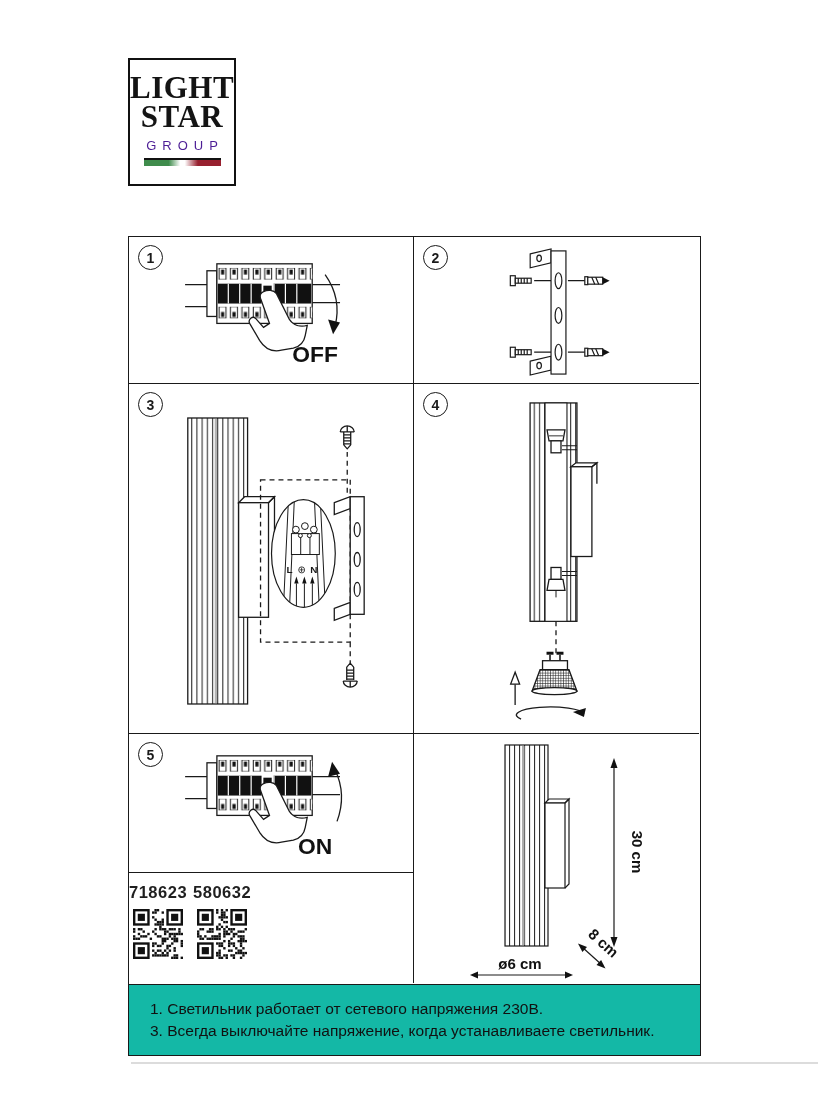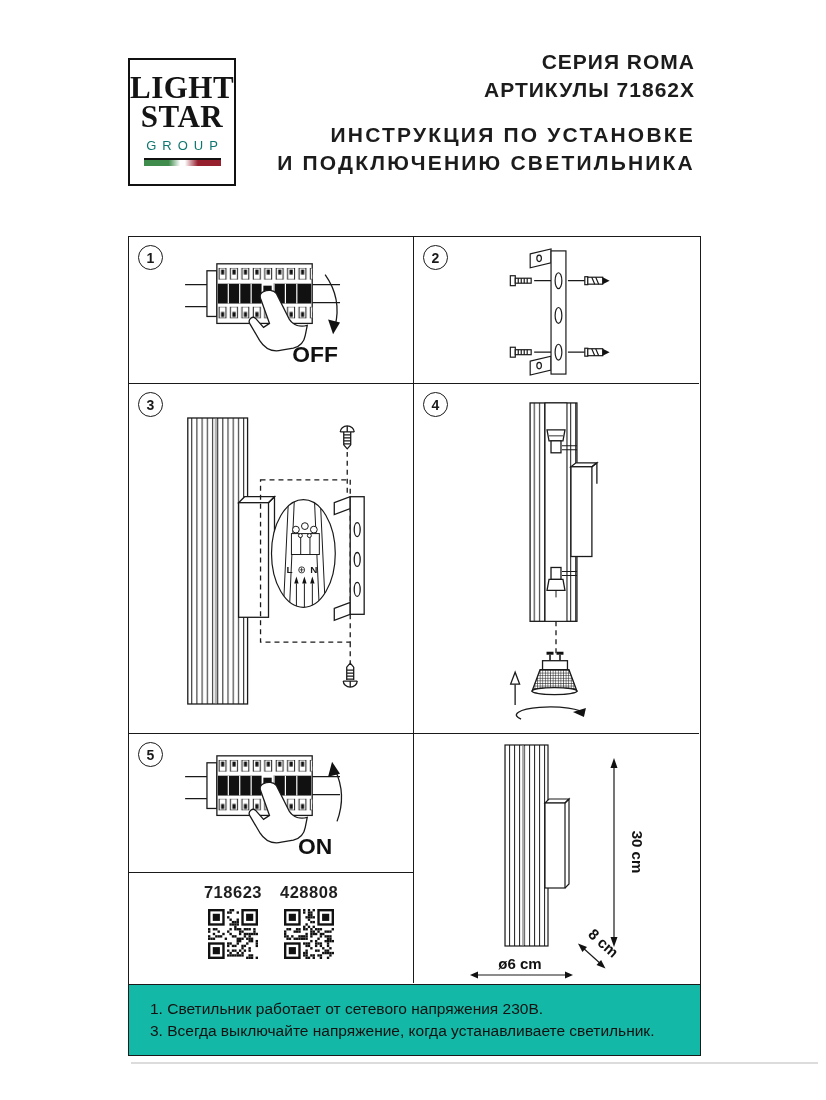--- a/index.html
+++ b/index.html
@@ -6,21 +6,21 @@
   html,body { background:#fff; }
   .page { position:relative; width:818px; height:1100px; background:#fff;
           font-family:"Liberation Sans", sans-serif; color:#1a1a1a; overflow:hidden; }
   .abs { position:absolute; }
 
   
   .logo-box { left:128px; top:58px; width:108px; height:128px; border:2.5px solid #111;
               background:#fff; text-align:center; padding-top:13px; }
   .logo-l1,.logo-l2 { font-family:"Liberation Serif", serif; font-weight:700; font-size:31px;
               line-height:29px; color:#141414; letter-spacing:.5px; transform:scaleY(1.04); }
-  .logo-l3 { font-size:13px; letter-spacing:6px; text-indent:6px; color:#0f766e; margin-top:7px; }
+  .logo-l3 { font-size:13px; letter-spacing:6px; text-indent:6px; color:#4c1d95; margin-top:7px; }
   .logo-flag { width:77px; height:8px; margin:5px auto 0; border-top:2px solid #111; }
 
   
   .hdr { right:123px; top:48px; text-align:right; font-weight:700; color:#1c1c1c; }
   .hdr-series, .hdr-art { font-size:21px; line-height:28px; letter-spacing:1px; }
   .hdr-title { margin-top:17px; font-size:21px; line-height:28px; letter-spacing:2.2px; }
 
   
   .grid { left:128px; top:236px; width:573px; height:749px; border:1.5px solid #1a1a1a; background:#fff; }
   .cell { position:absolute; background:#fff; }
@@ -33,21 +33,21 @@
   .c5 { left:0; top:497px; width:285px; height:139px; }
   .cqr { left:0; top:636px; width:285px; height:110px; }
   .cdim { left:285px; top:497px; width:285px; height:249px; }
   .cell svg.diagram { position:absolute; left:0; top:0; width:100%; height:100%; }
 
   .badge { position:absolute; left:9px; top:8px; width:25px; height:25px; border:1.4px solid #1a1a1a;
            border-radius:50%; font-size:14px; font-weight:700; display:flex; align-items:center;
            justify-content:center; background:#fff; z-index:2; }
 
   
-  .qr-row { position:absolute; inset:0; display:flex; justify-content:center; gap:18px; padding-top:10px; }
+  .qr-row { position:absolute; inset:0; display:flex; justify-content:flex-start; gap:6px; padding-top:10px; }
   .qr-item { text-align:center; }
   .qr-label { font-size:16.5px; font-weight:700; color:#1f1f1f; letter-spacing:.5px; margin-bottom:7px; }
   .qr-item svg { width:50px; height:50px; display:block; margin:0 auto; background:#fff; }
 
   
   .notes { left:128px; top:983.5px; width:573px; height:72px; border:1.5px solid #1a1a1a;
            background:#14b8a6; padding:13px 0 0 21px; }
   .note-line { font-size:15.5px; line-height:22px; color:#111; }
   .shadow-line { left:131px; top:1062px; width:690px; height:1.5px; background:#dcdcdc; }
 
@@ -58,28 +58,20 @@
 
 <div class="page">
 
   <div class="abs logo-box">
     <div class="logo-l1">LIGHT</div>
     <div class="logo-l2">STAR</div>
     <div class="logo-l3">GROUP</div>
     <div class="logo-flag" style="background: linear-gradient(90deg, rgb(63, 140, 76) 0%, rgb(63, 140, 76) 32%, rgb(255, 255, 255) 47%, rgb(255, 255, 255) 53%, rgb(151, 32, 47) 70%, rgb(151, 32, 47) 100%);"></div>
   </div>
 
-  <div class="abs hdr">
-    <div class="hdr-series">СЕРИЯ ROMA</div>
-    <div class="hdr-art">АРТИКУЛЫ 71862X</div>
-    <div class="hdr-title">
-      <div>ИНСТРУКЦИЯ ПО УСТАНОВКЕ</div>
-      <div>И ПОДКЛЮЧЕНИЮ СВЕТИЛЬНИКА</div>
-    </div>
-  </div>
 
   <div class="abs grid">
 
     <div class="cell c1 bR bB">
       <div class="badge">1</div>
       <svg class="diagram" viewBox="0 0 285 147">
         <defs>
           <pattern id="dotA" x="88" y="31" width="11.5" height="60" patternUnits="userSpaceOnUse">
             <rect x="2.2" y="0" width="7" height="12" fill="#fff" stroke="#1a1a1a" stroke-width="1"></rect>
             <rect x="4.2" y="1.8" width="3.2" height="5" fill="#111"></rect>
@@ -396,21 +388,21 @@
               <rect x="4.8" y="4.8" width="7.199999999999999" height="7.199999999999999" fill="#111"></rect>
               <rect x="33.6" y="0" width="16.8" height="16.8" fill="#111"></rect>
               <rect x="36" y="2.4" width="12" height="12" fill="#fff"></rect>
               <rect x="38.4" y="4.8" width="7.199999999999999" height="7.199999999999999" fill="#111"></rect>
               <rect x="0" y="33.6" width="16.8" height="16.8" fill="#111"></rect>
               <rect x="2.4" y="36" width="12" height="12" fill="#fff"></rect>
               <rect x="4.8" y="38.4" width="7.199999999999999" height="7.199999999999999" fill="#111"></rect>
             </svg>
         </div>
         <div class="qr-item">
-          <div class="qr-label">428808</div>
+          <div class="qr-label">580632</div>
           <svg viewBox="0 0 50.4 50.4">
               <rect x="19.2" y="0" width="2.4" height="2.4" fill="#111"></rect>
               <rect x="24" y="0" width="2.4" height="2.4" fill="#111"></rect>
               <rect x="28.799999999999997" y="0" width="2.4" height="2.4" fill="#111"></rect>
               <rect x="19.2" y="2.4" width="2.4" height="2.4" fill="#111"></rect>
               <rect x="24" y="2.4" width="2.4" height="2.4" fill="#111"></rect>
               <rect x="26.4" y="2.4" width="2.4" height="2.4" fill="#111"></rect>
               <rect x="24" y="4.8" width="2.4" height="2.4" fill="#111"></rect>
               <rect x="26.4" y="4.8" width="2.4" height="2.4" fill="#111"></rect>
               <rect x="21.599999999999998" y="7.199999999999999" width="2.4" height="2.4" fill="#111"></rect>

